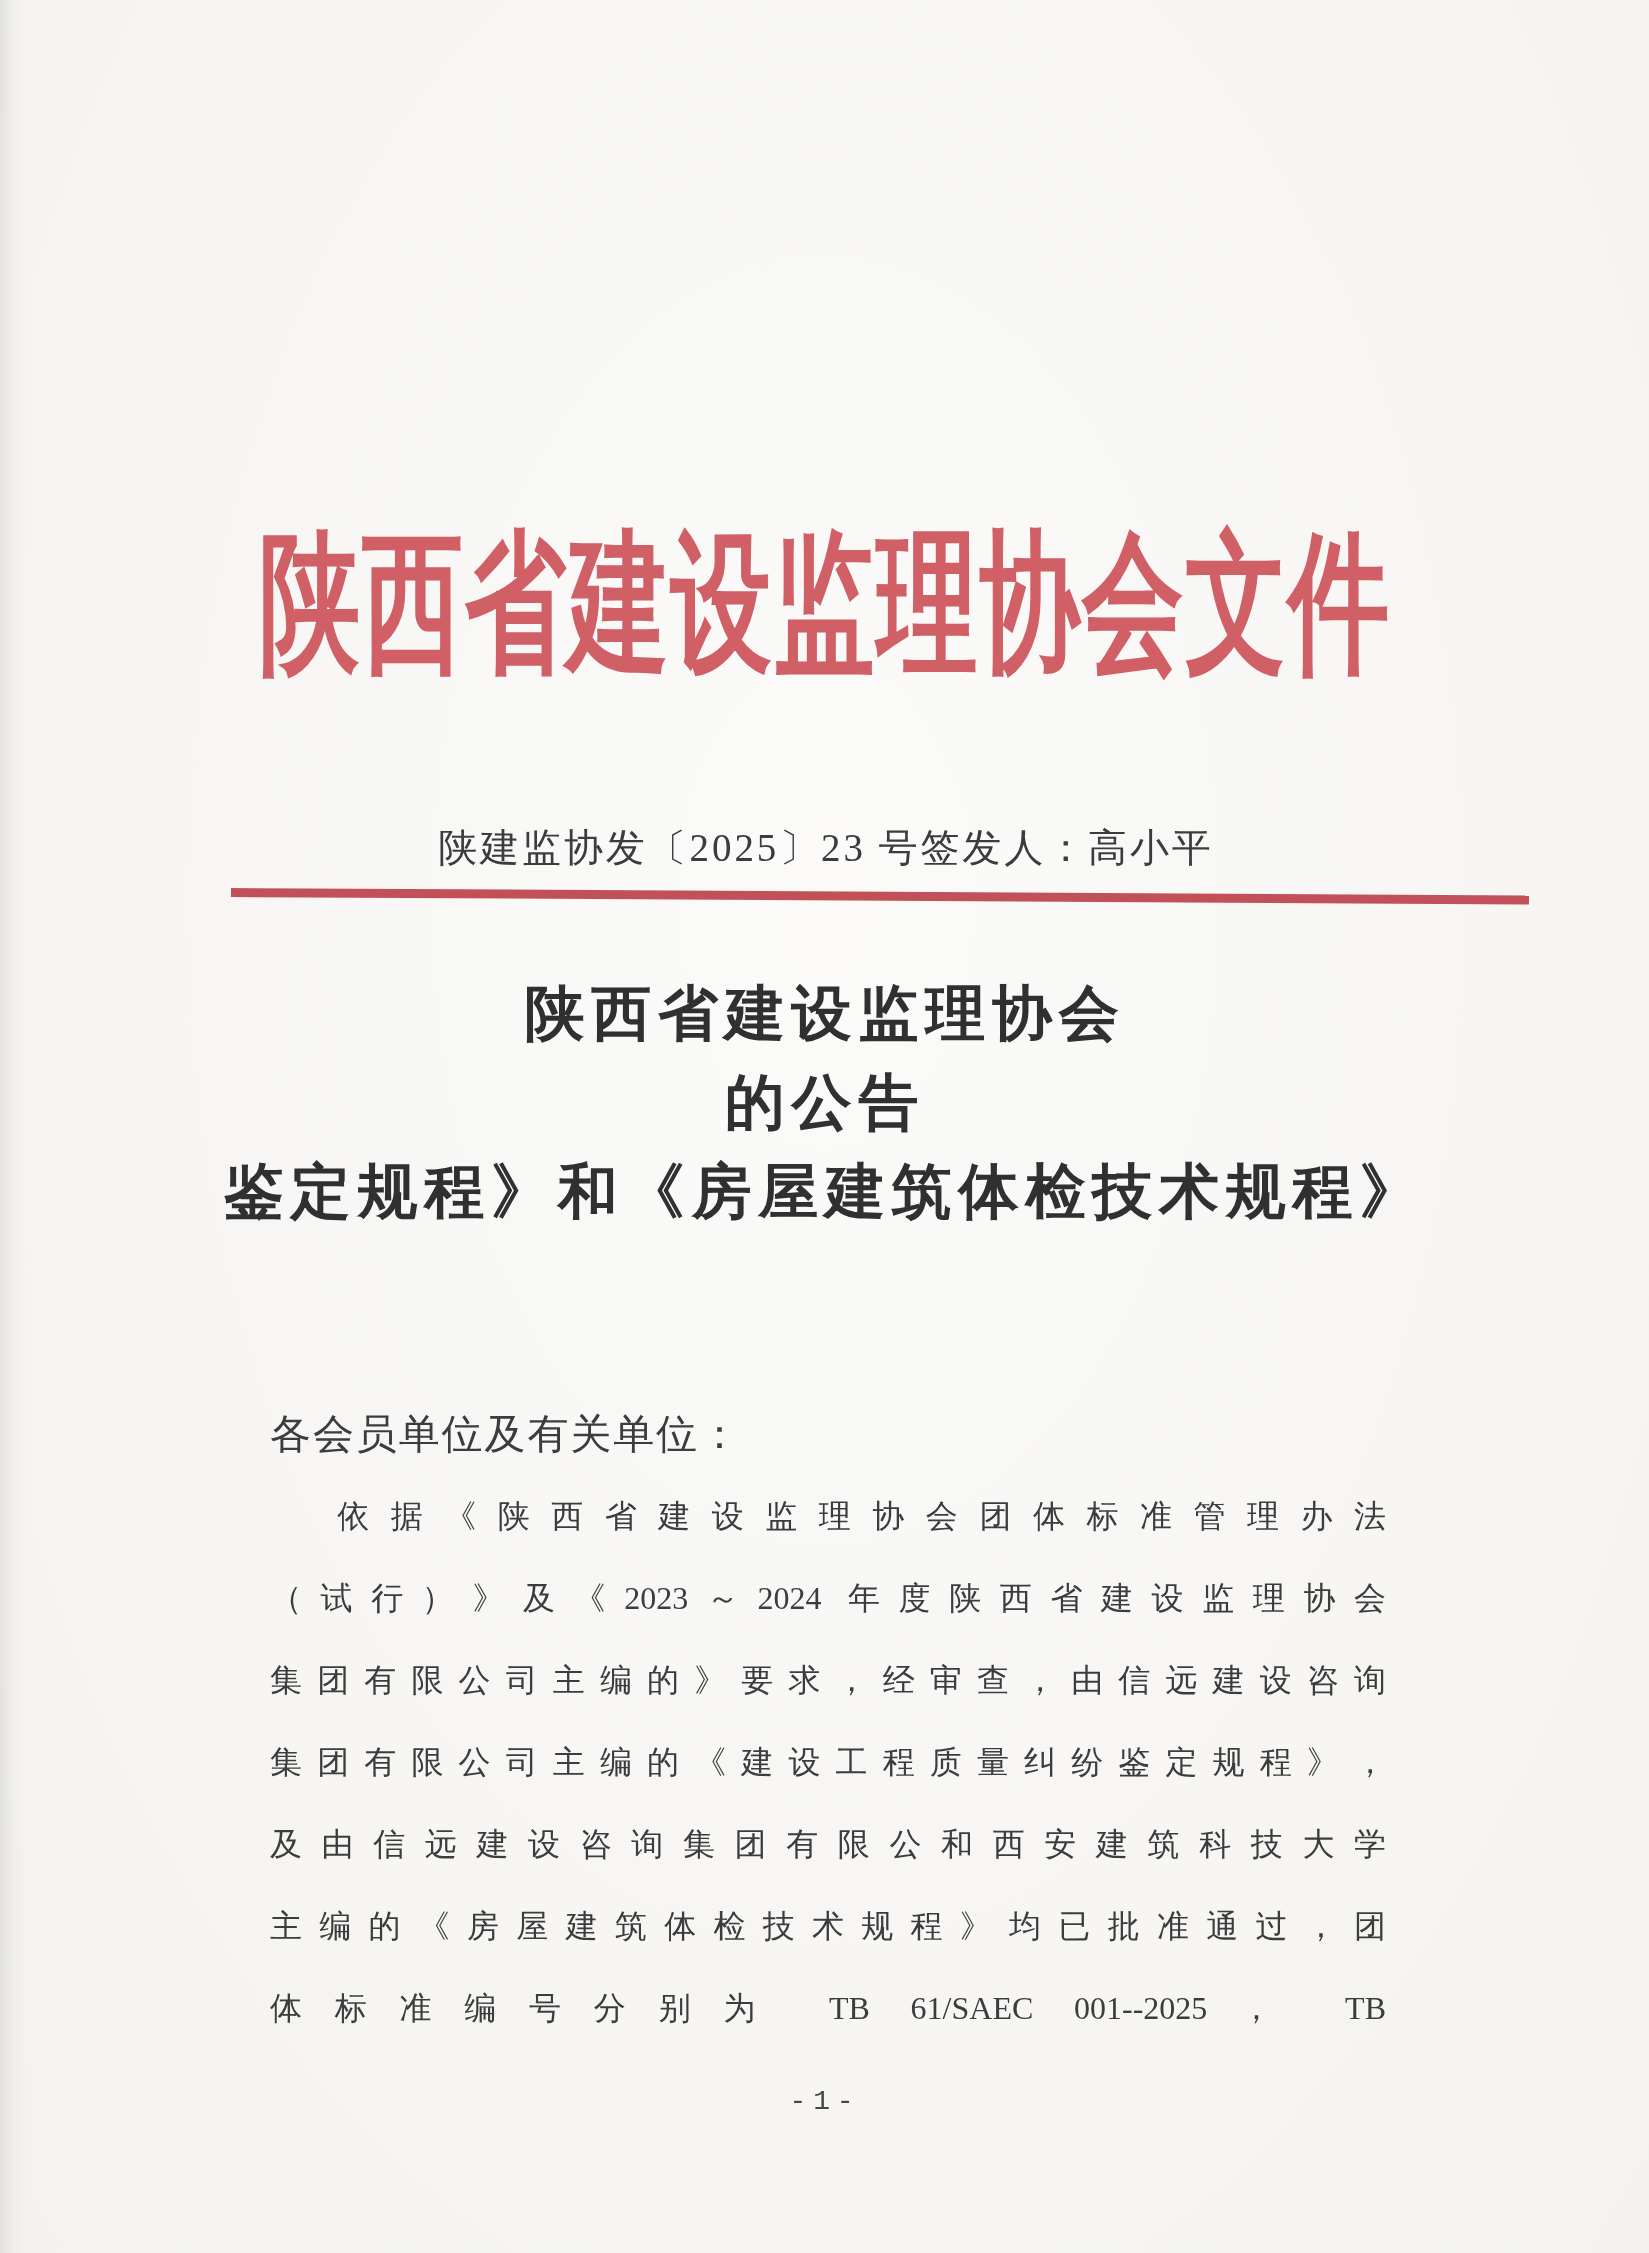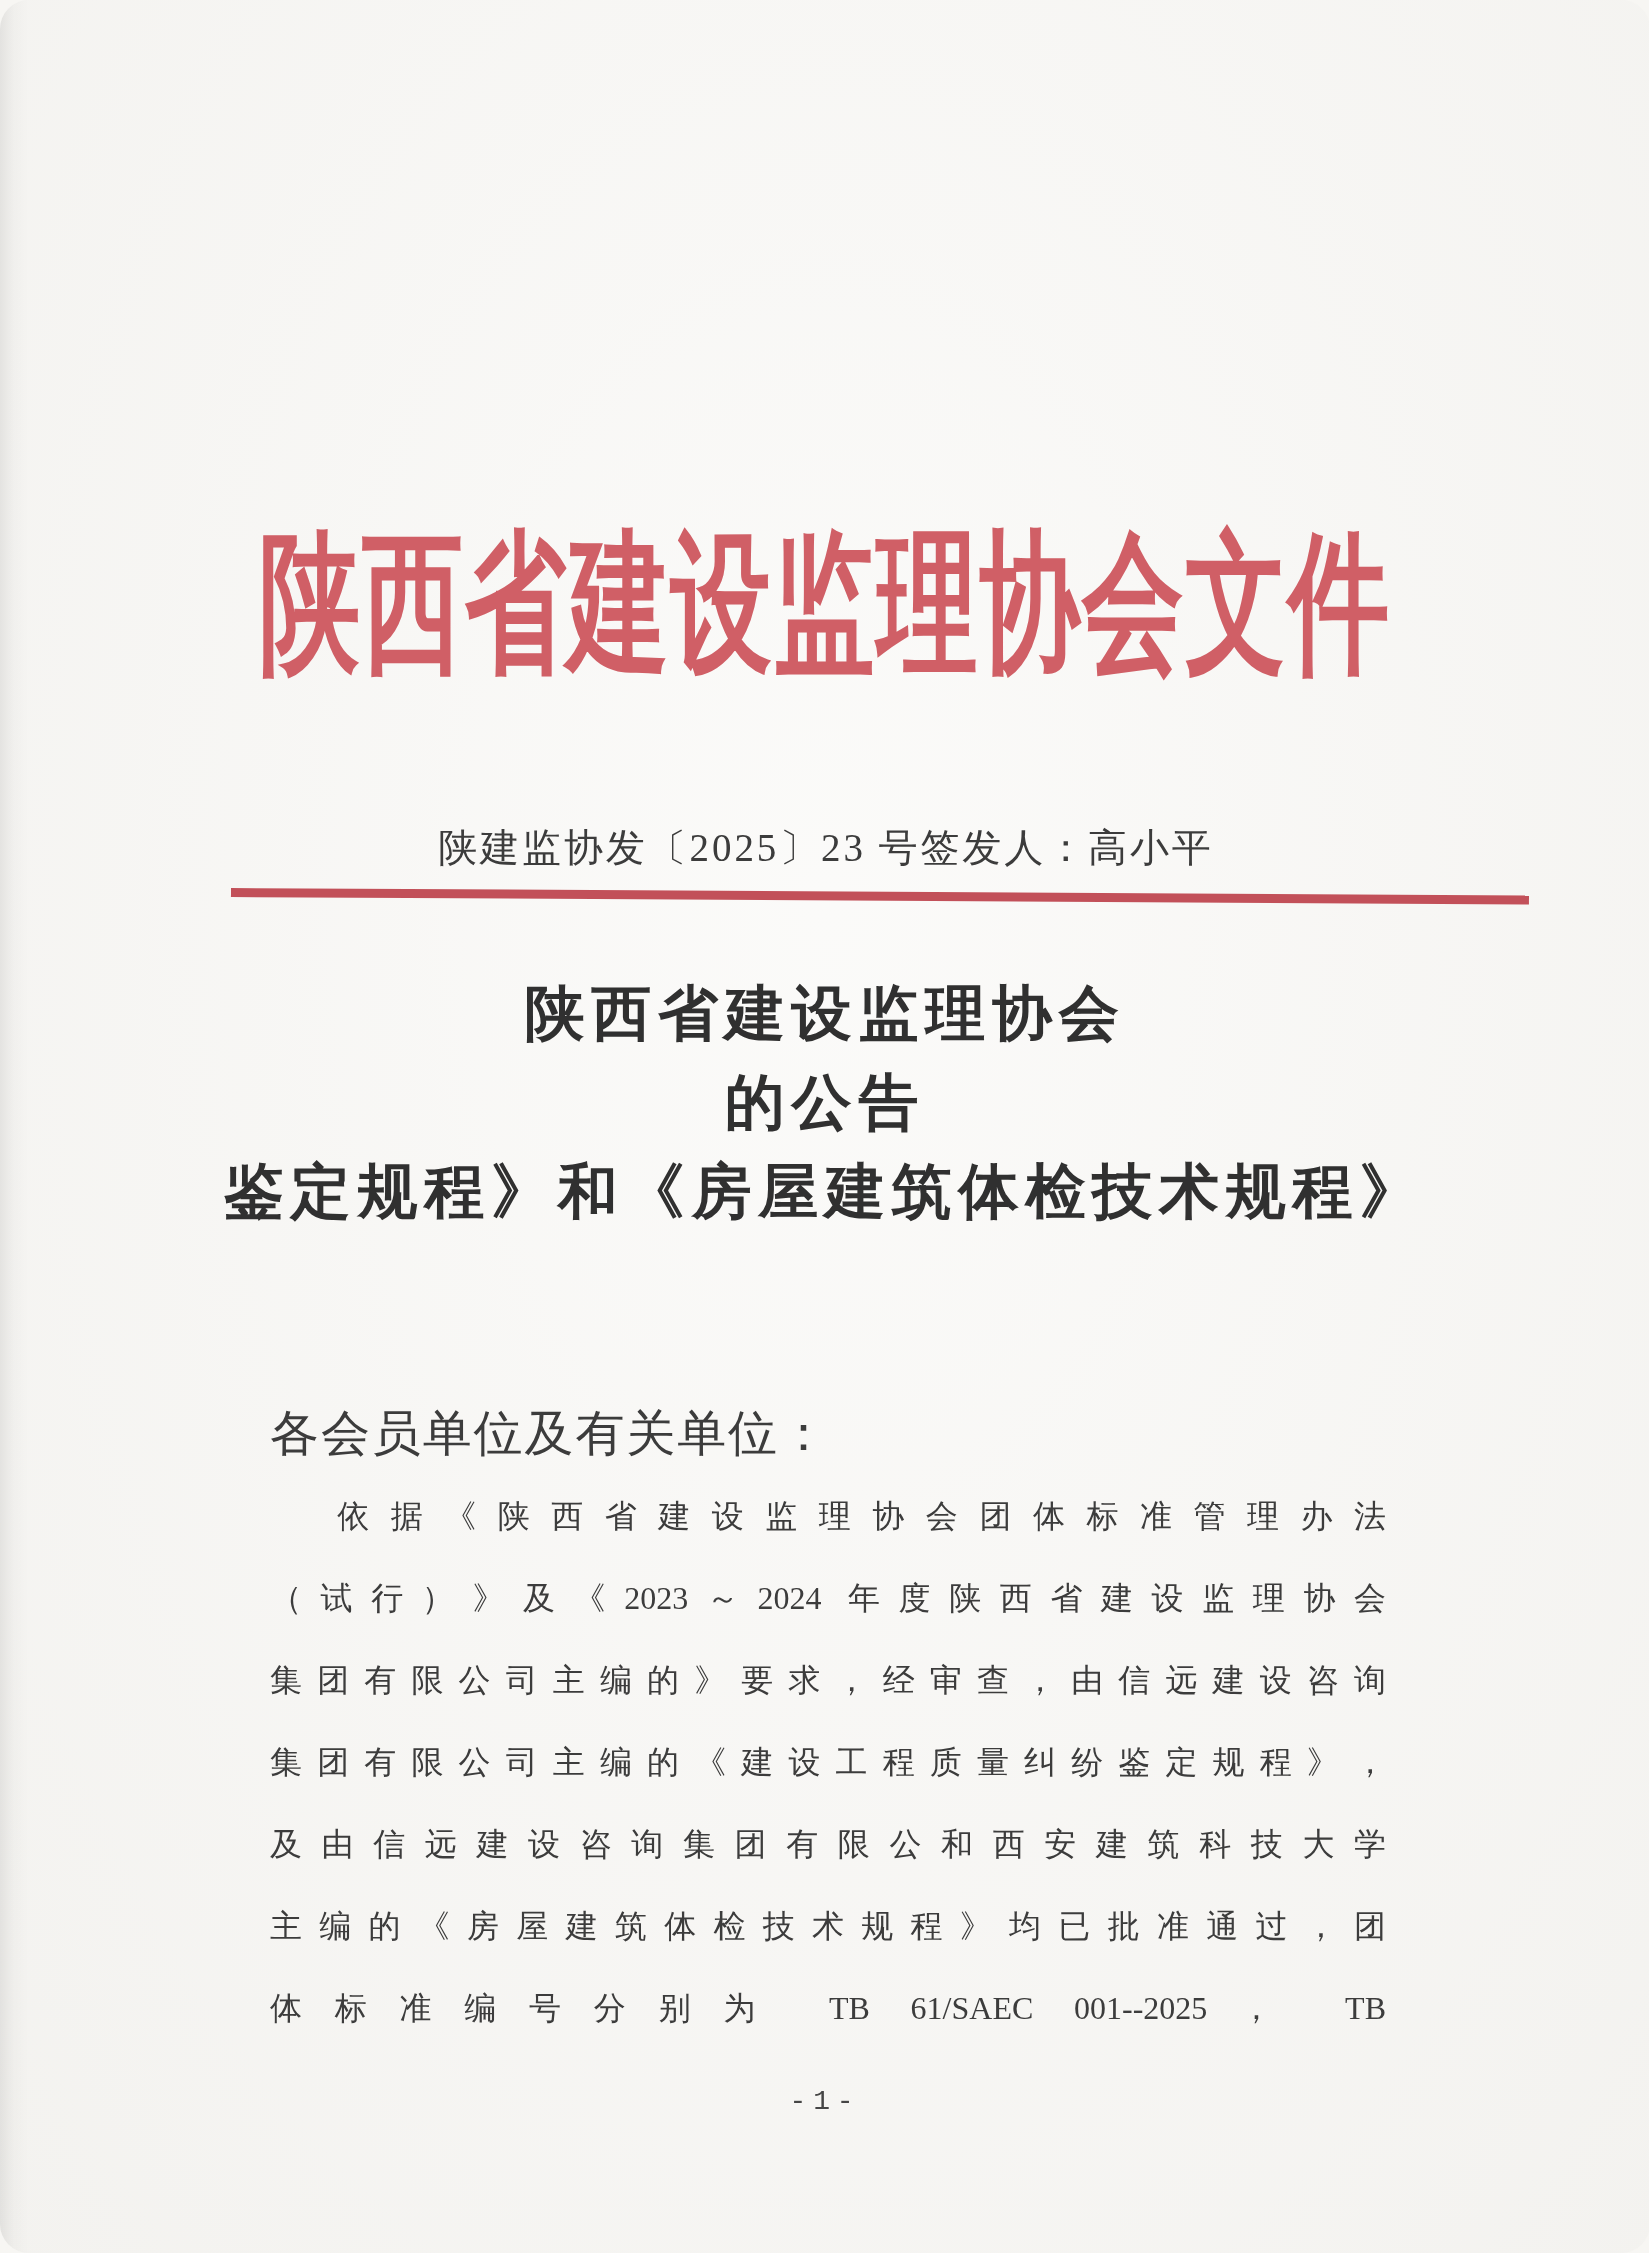--- a/index.html
+++ b/index.html
@@ -16,21 +16,20 @@
     font-family:"Liberation Serif","DejaVu Serif",serif;
     position:relative;
     overflow:hidden;
   }
   .page{
     position:absolute;inset:0;
     background:
       linear-gradient(90deg, rgba(0,0,0,0.07) 0px, rgba(0,0,0,0.02) 13.6px, rgba(0,0,0,0) 29px),
       radial-gradient(ellipse at 50% 40%, rgba(255,255,255,0.5), rgba(0,0,0,0.015)),
       var(--paper);
-    border-radius: 29px;
   }
   .big-title{
     position:absolute;
     top:524px;left:0;width:1650px;
     text-align:center;
     font-size:101px;
     font-weight:700;
     letter-spacing:1.9px;
     line-height:1.05;
     color:var(--accent-red);
@@ -64,21 +63,21 @@
     font-size:60px;
     font-weight:700;
     line-height:89px;
     letter-spacing:6.8px;
     color:var(--ink-dark);
     white-space:nowrap;
   }
   .salutation{
     position:absolute;
     top:1407px;left:270px;
-    font-size:49px;
+    font-size:41px;
     letter-spacing:1.9px;
     line-height:54px;
     color:var(--ink);
     white-space:nowrap;
   }
   .body-block{
     position:absolute;
     top:1475px;left:270px;
     width:1116px;
     color:var(--ink);

